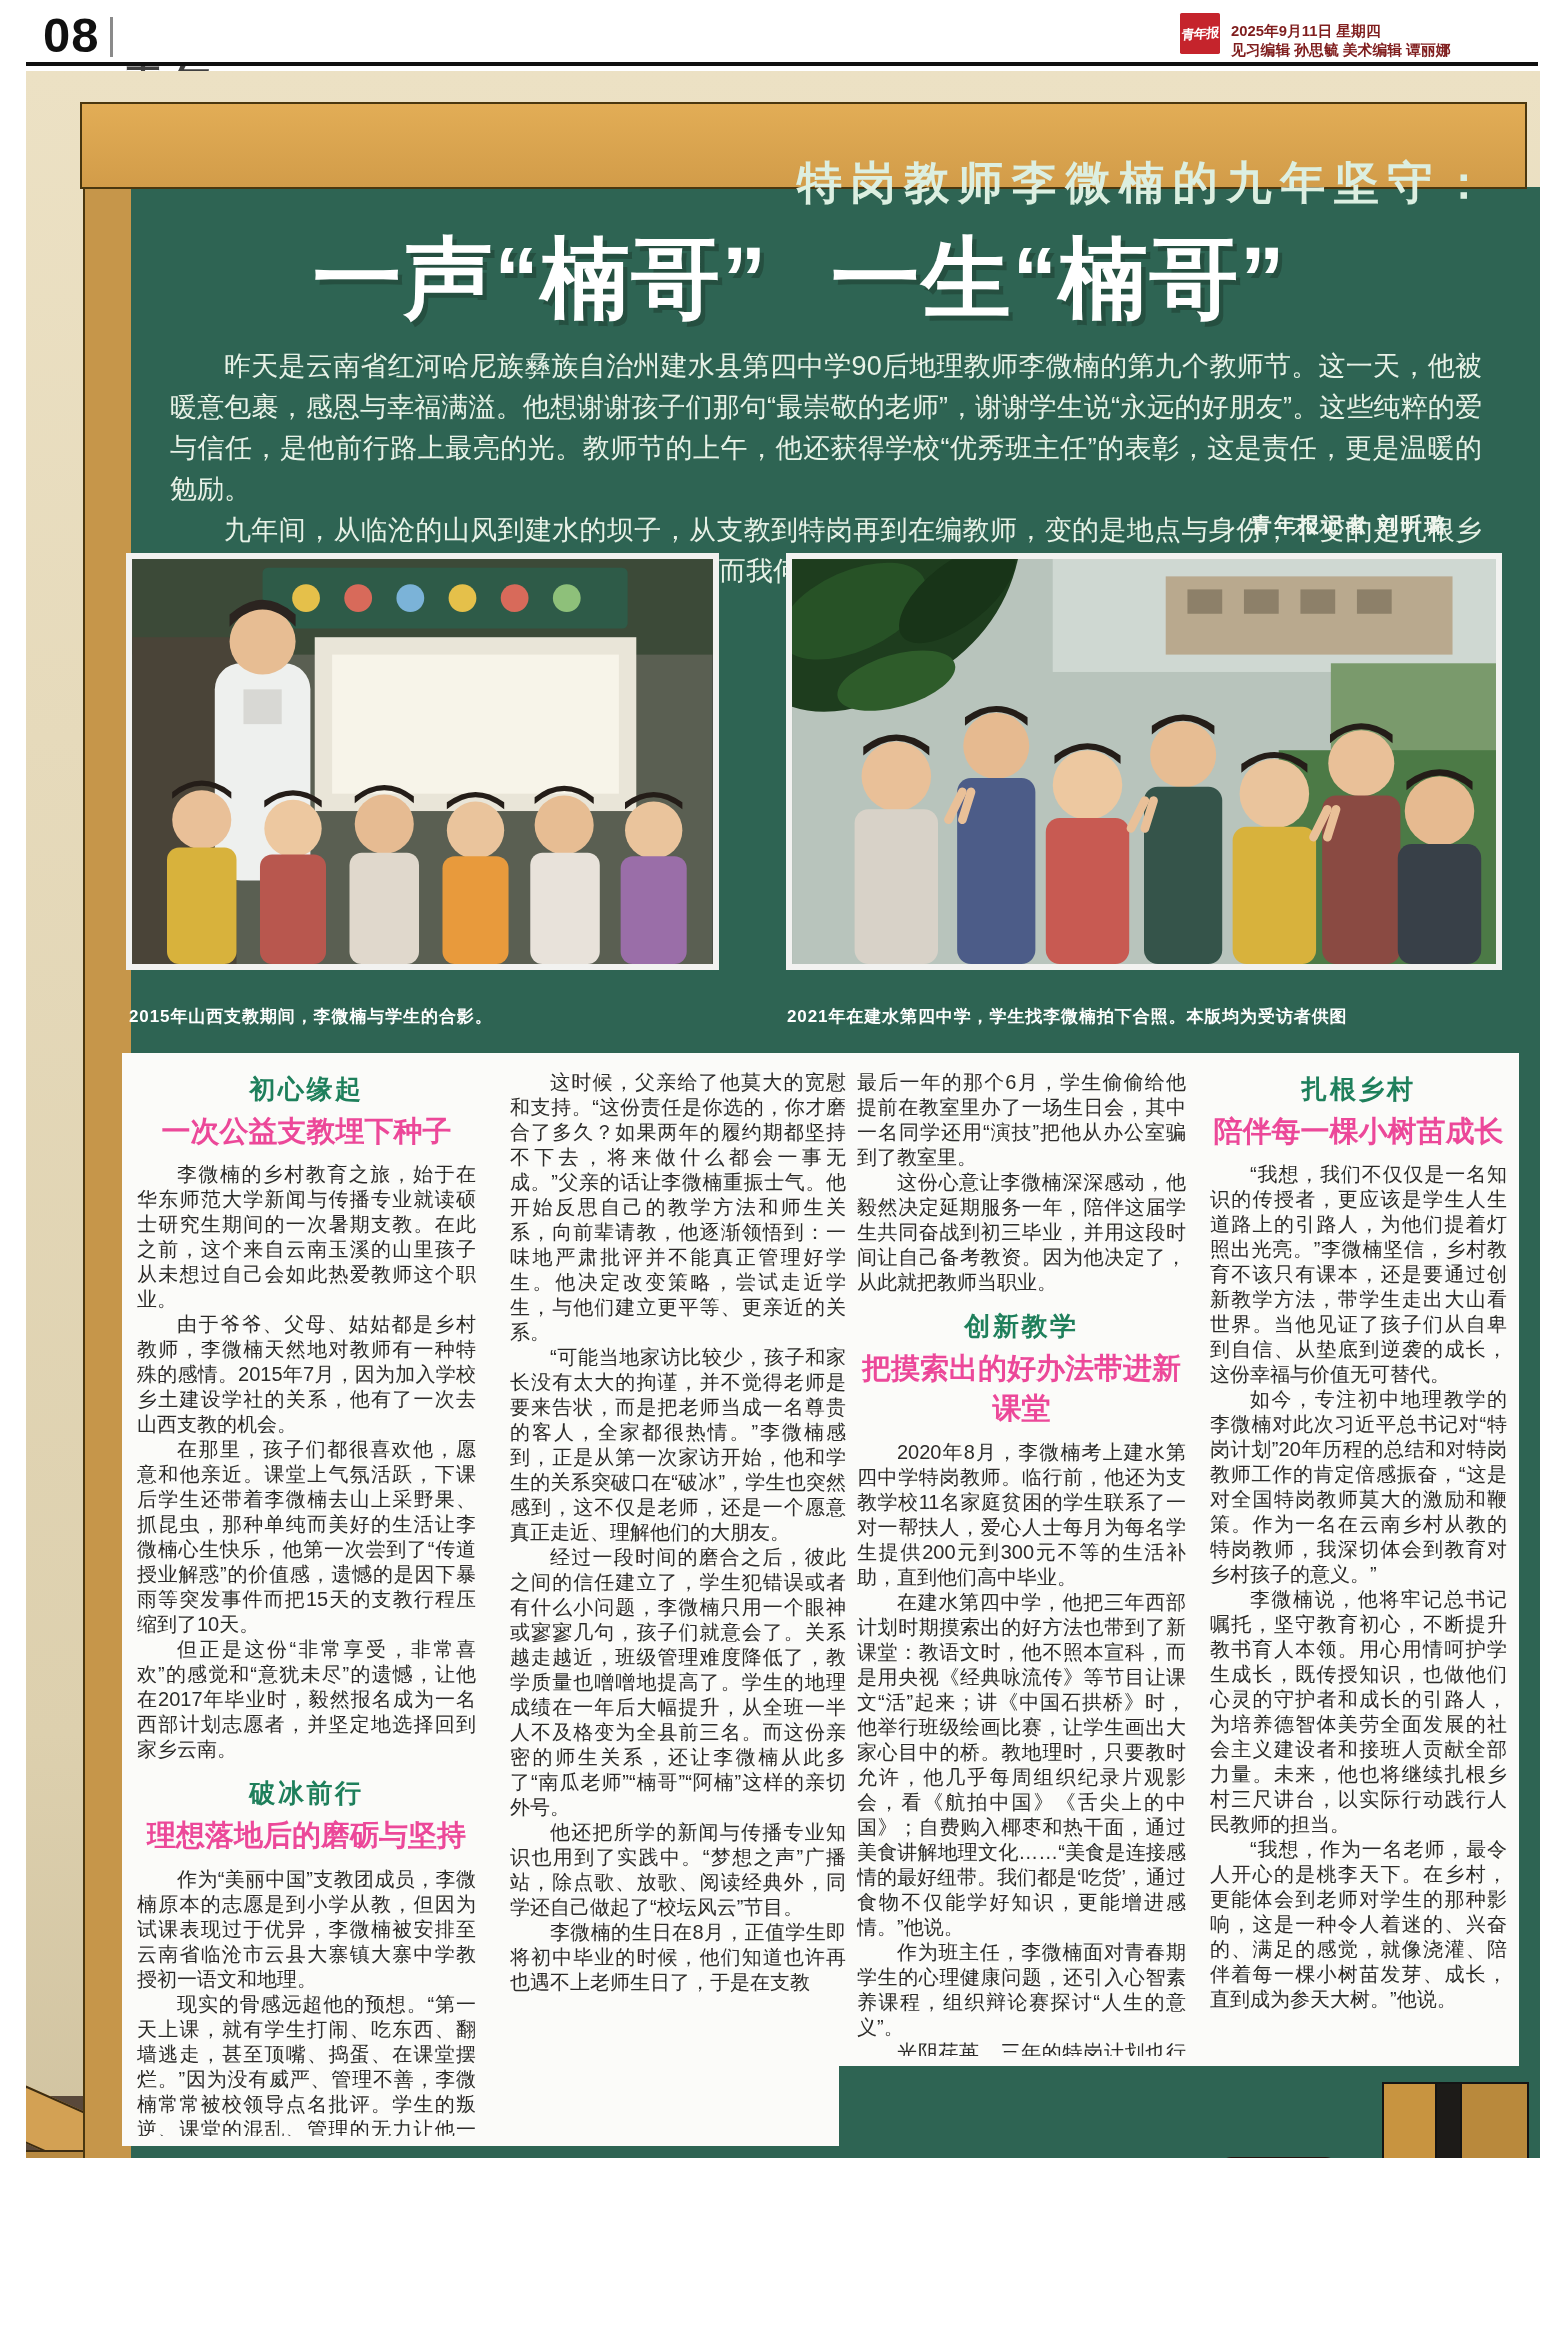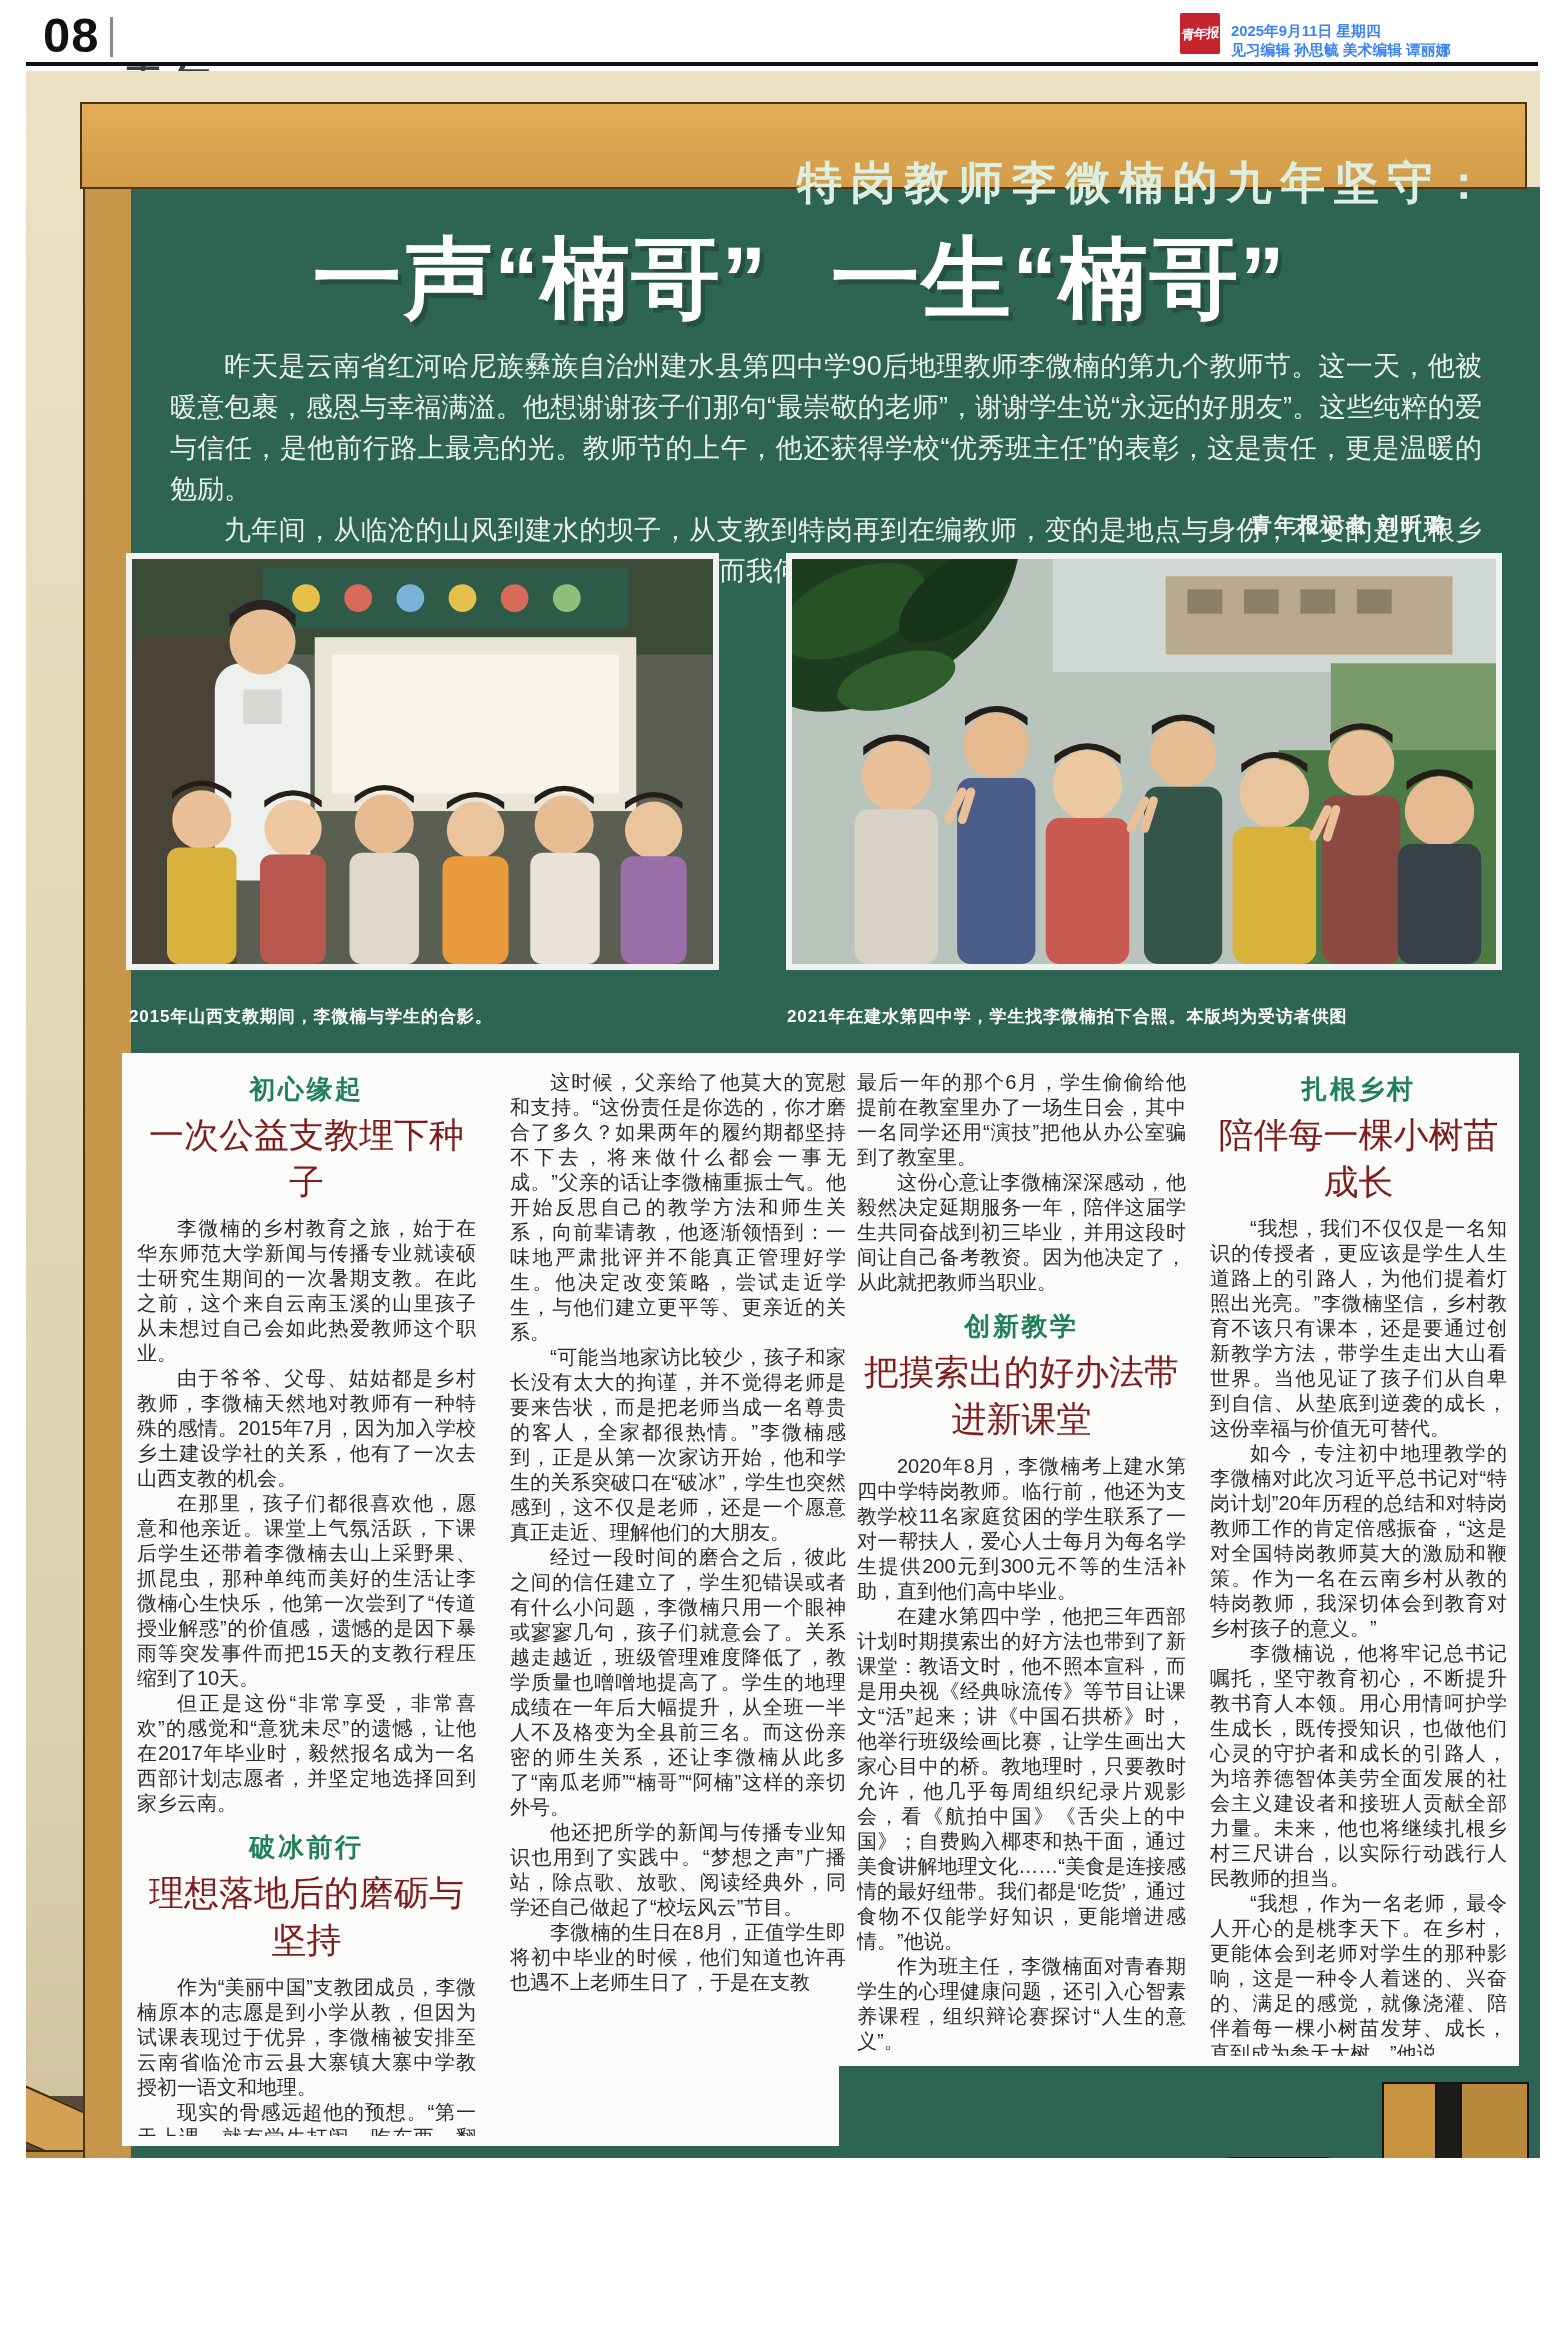--- a/index.html
+++ b/index.html
@@ -8,21 +8,21 @@
   .abs{position:absolute;}
 
   
   .pagenum{left:43px;top:7px;font-size:49px;font-weight:900;color:#111;letter-spacing:0.9px;}
   .hdr-divider{left:110px;top:17.4px;width:2.6px;height:40px;background:#8a8a8a;}
   .section-name{left:123px;top:12px;font-size:42px;font-weight:900;color:#404040;letter-spacing:5.2px;margin-top:44px;}
   .masthead-logo{left:1180px;top:13px;width:40px;height:41px;background:#c5242c;border-radius:1.7px;
                  display:flex;align-items:center;justify-content:center;overflow:hidden;}
   .masthead-logo span{color:#fff;font-family:"DejaVu Serif","Liberation Serif",serif;
                  font-size:13px;font-weight:700;transform:skewX(-8deg) rotate(-4deg);letter-spacing:-0.9px;}
-  .hdr-dates{left:1231px;top:22px;font-size:14.8px;font-weight:700;color:#3b82f6;line-height:19px;}
+  .hdr-dates{left:1231px;top:22px;font-size:14.8px;font-weight:700;color:#7f1d1d;line-height:19px;}
   .hdr-rule{left:26px;top:62px;width:1512px;height:4.3px;background:#101010;}
 
   
   .scene{left:26px;top:71px;width:1514px;height:2216px;overflow:hidden;
          background:linear-gradient(180deg,#ece1c4 0%,#e6dabb 30%,#ddd0ae 75%,#cdbf9c 100%);}
   .corner-shadow{left:0;top:2025px;width:80px;height:161px;background:#59483a;}
   .corner-table{left:-15.6px;top:2034px;width:104px;height:49px;background:#d3a154;
                 border:2.6px solid #3c2c12;transform:rotate(24deg);}
   .corner-table-front{left:-5.2px;top:2079px;width:75px;height:80px;background:#b88a41;border:2.6px solid #3c2c12;}
   .wood-top{left:54px;top:31px;width:1447px;height:87px;background:linear-gradient(180deg,#e2ad56,#d29c49);
@@ -79,21 +79,21 @@
   .col{position:absolute;top:1070px;overflow:hidden;color:#2c2b29;}
   .col p{margin:0;font-size:20px;line-height:25px;text-align:justify;text-indent:2em;}
   .col p.noindent{text-indent:0;}
   .col-1{left:137px;width:339px;height:1066px;}
   .col-2{left:495px;width:336px;height:1066px;margin-left:15px;}
   .col-3{left:857px;width:329px;height:986px;}
   .col-4{left:1210px;width:297px;height:986px;}
   .sec-head{font-size:26px;font-weight:800;color:#1e7f5b;text-align:center;
             letter-spacing:2.6px;margin:14px 0 5.2px;}
   .sec-head.first{margin-top:1.7px;}
-  .sec-sub{font-size:35px;font-weight:400;color:#7f1d1d;text-align:center;margin:0 0 10.4px;}
+  .sec-sub{font-size:29px;font-weight:700;color:#ec4899;text-align:center;margin:0 0 10.4px;}
 
   
   .footer-line{left:26px;top:2307px;width:1332px;height:2.6px;background:#4a4a4a;}
   .footer-tick{left:1356px;top:2301px;width:2.6px;height:14px;background:#4a4a4a;}
   .footer-contact{left:1377px;top:2292px;font-size:21px;font-weight:700;color:#262626;letter-spacing:0.9px;}
 </style>
 </head>
 <body>
 
 <div class="page">

